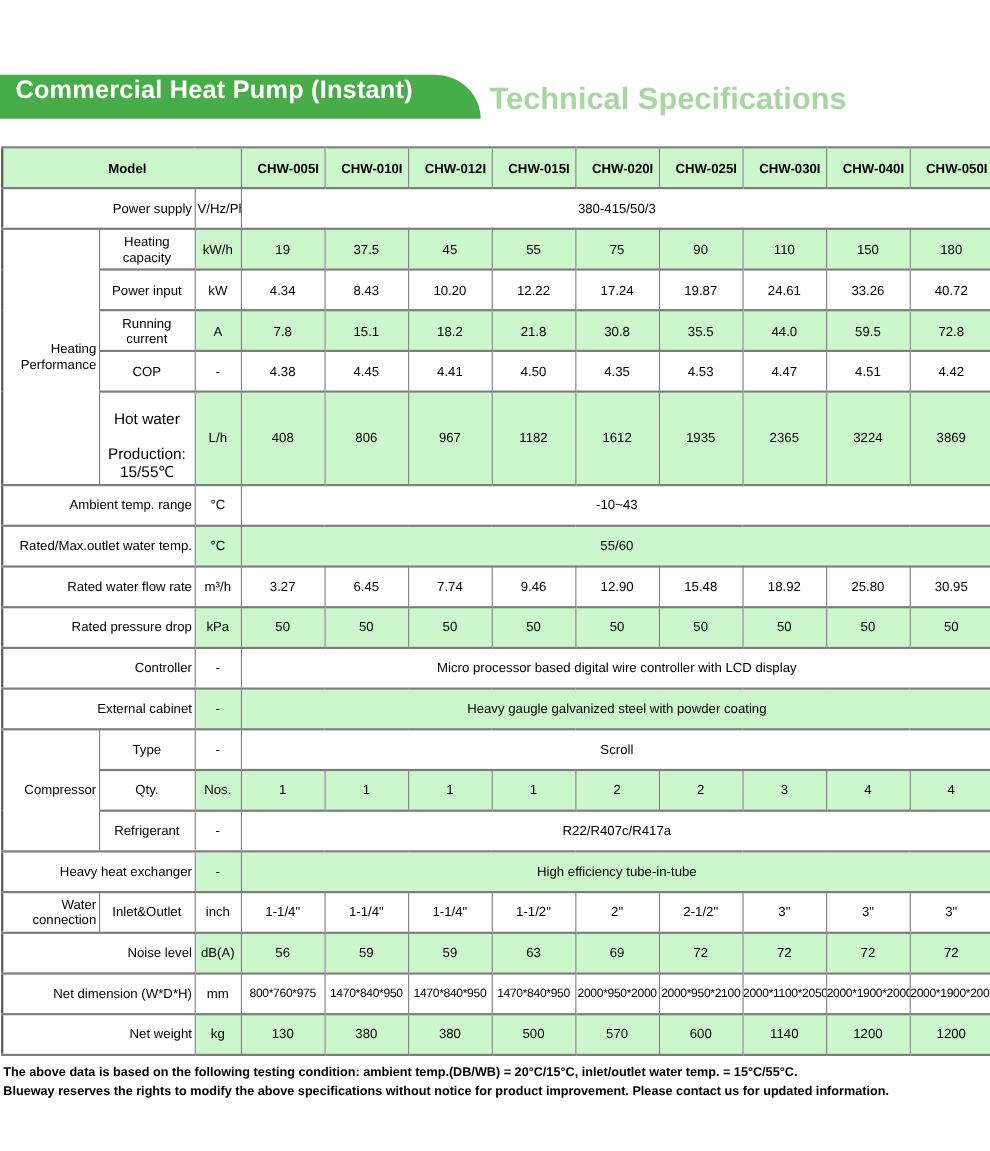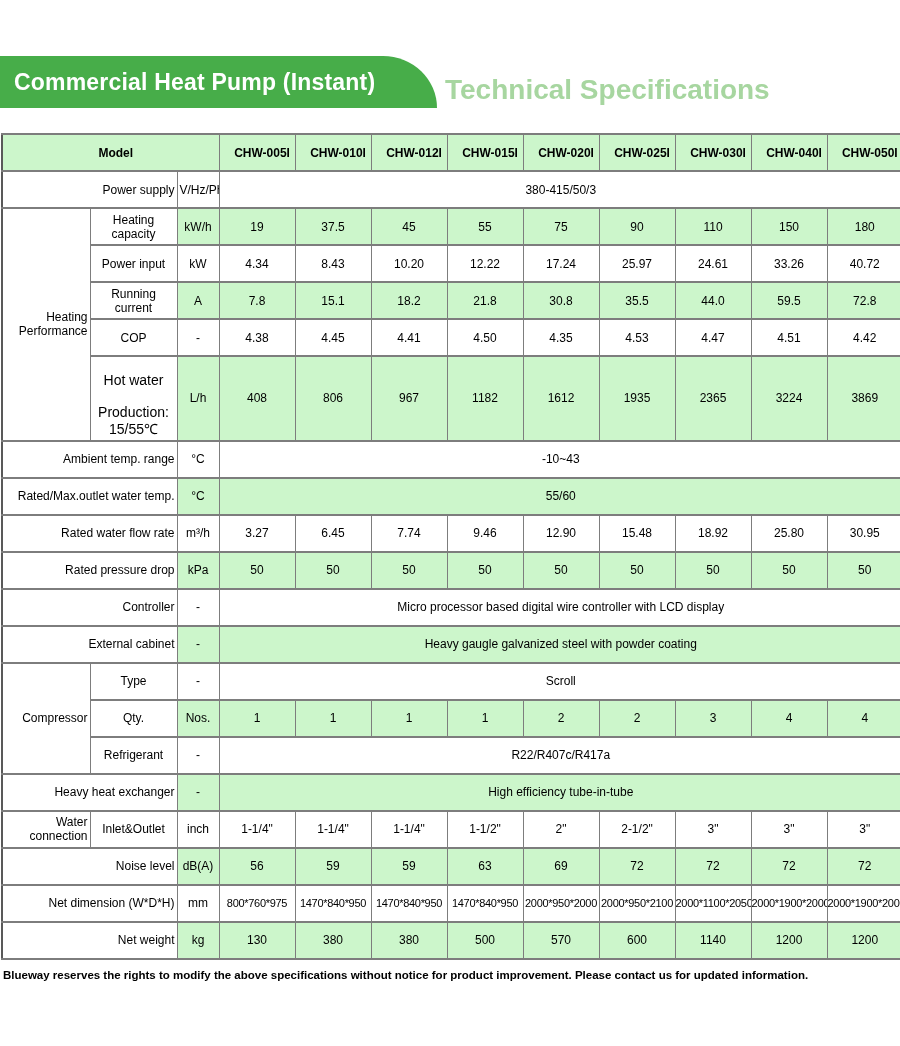--- a/index.html
+++ b/index.html
@@ -4,22 +4,22 @@
 <style>
   * { box-sizing: border-box; }
   html,body { margin:0; padding:0; }
   body {
     width:900px; height:1046px; background:#ffffff; color:#000;
     font-family:"Liberation Sans", sans-serif;
     -webkit-font-smoothing:antialiased;
   }
   .banner-row { margin-top:52px; height:56px; display:flex; align-items:flex-end; }
   .banner {
-    flex:0 0 auto; width:437px; height:52px; background:#47ad49;
-    border-top-right-radius:58px 56px; display:flex; align-items:center;
+    flex:0 0 auto; width:437px; height:40px; background:#47ad49;
+    border-top-right-radius:58px 56px; display:flex; align-items:flex-start;
   }
   .banner-title { color:#fff; font-size:23px; font-weight:bold; padding-left:14px; white-space:nowrap; letter-spacing:0.2px; }
   .section-title { color:#a7d6a0; font-size:28px; font-weight:bold; margin-left:8px; padding-bottom:2px; white-space:nowrap;margin-top:48px; }
 
   .table-wrap { margin:25px 1px 0 1px; }
   table { border-collapse:collapse; table-layout:fixed; width:898px; border:2px solid #595959; }
   td {
     border:solid #7d7d7d; border-width:2px 1px; height:37px;
     font-size:12px; text-align:center; vertical-align:middle;
     padding:1px 2px; overflow:hidden;
@@ -96,21 +96,21 @@
         <td class="g">180</td>
       </tr>
       <tr>
         <td>Power input</td>
         <td>kW</td>
         <td>4.34</td>
         <td>8.43</td>
         <td>10.20</td>
         <td>12.22</td>
         <td>17.24</td>
-        <td>25.97</td>
+        <td>19.87</td>
         <td>24.61</td>
         <td>33.26</td>
         <td>40.72</td>
       </tr>
       <tr>
         <td>Running current</td>
         <td class="g">A</td>
         <td class="g">7.8</td>
         <td class="g">15.1</td>
         <td class="g">18.2</td>
@@ -289,16 +289,17 @@
         <td class="g">1140</td>
         <td class="g">1200</td>
         <td class="g">1200</td>
       </tr>
 
     </tbody>
       </table>
   </div>
 
   <div class="footer">
+    <div>The above data is based on the following testing condition: ambient temp.(DB/WB) = 20°C/15°C, inlet/outlet water temp. = 15°C/55°C.</div>
     <div>Blueway reserves the rights to modify the above specifications without notice for product improvement. Please contact us for updated information.</div>
   </div>
 
 </div>
 
 </body></html>

